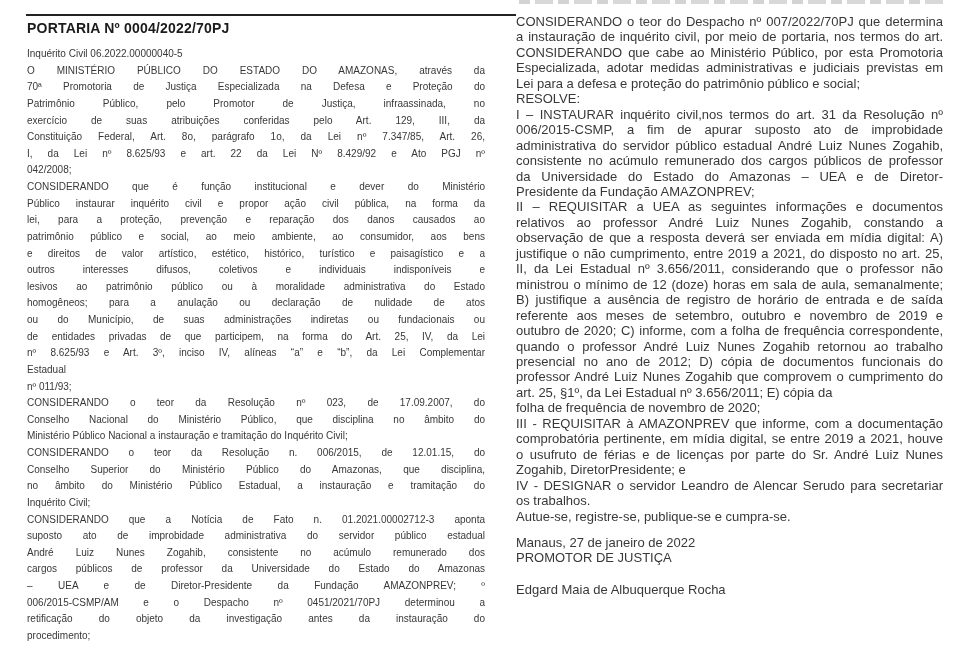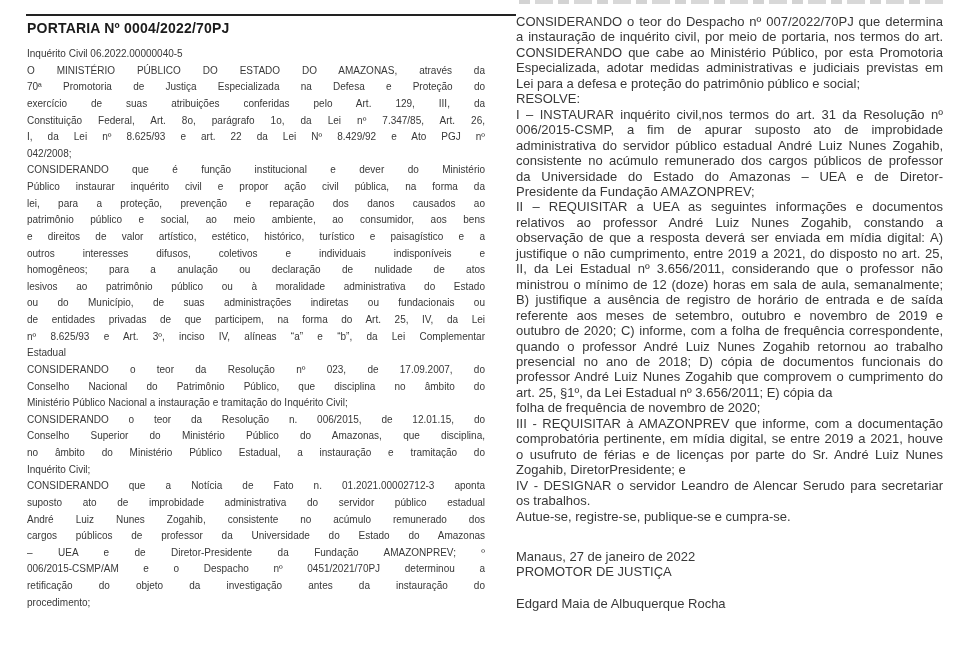--- a/index.html
+++ b/index.html
@@ -92,42 +92,46 @@
 
   <div class="remnant"></div>
 
   <div class="col col-left" id="left-paras">
       <div class="para">
         <div class="line last" style="">Inquérito Civil 06.2022.00000040-5</div>
       </div>
       <div class="para">
         <div class="line" style="">O MINISTÉRIO PÚBLICO DO ESTADO DO AMAZONAS, através da</div>
         <div class="line" style="">70ª Promotoria de Justiça Especializada na Defesa e Proteção do</div>
+        <div class="line" style="">Patrimônio Público, pelo Promotor de Justiça, infraassinada, no</div>
         <div class="line" style="">exercício de suas atribuições conferidas pelo Art. 129, III, da</div>
         <div class="line" style="">Constituição Federal, Art. 8o, parágrafo 1o, da Lei nº 7.347/85, Art. 26,</div>
         <div class="line" style="">I, da Lei nº 8.625/93 e art. 22 da Lei Nº 8.429/92 e Ato PGJ nº</div>
         <div class="line last" style="">042/2008;</div>
       </div>
       <div class="para">
         <div class="line" style="">CONSIDERANDO que é função institucional e dever do Ministério</div>
         <div class="line" style="">Público instaurar inquérito civil e propor ação civil pública, na forma da</div>
         <div class="line" style="">lei, para a proteção, prevenção e reparação dos danos causados ao</div>
         <div class="line" style="">patrimônio público e social, ao meio ambiente, ao consumidor, aos bens</div>
         <div class="line" style="">e direitos de valor artístico, estético, histórico, turístico e paisagístico e a</div>
         <div class="line" style="">outros interesses difusos, coletivos e individuais indisponíveis e</div>
+        <div class="line" style="">lesivos ao patrimônio público ou à moralidade administrativa do Estado</div>
         <div class="line" style="">homogêneos; para a anulação ou declaração de nulidade de atos</div>
-        <div class="line" style="">lesivos ao patrimônio público ou à moralidade administrativa do Estado</div>
         <div class="line" style="">ou do Município, de suas administrações indiretas ou fundacionais ou</div>
         <div class="line" style="">de entidades privadas de que participem, na forma do Art. 25, IV, da Lei</div>
         <div class="line" style="">nº 8.625/93 e Art. 3º, inciso IV, alíneas “a” e “b”, da Lei Complementar</div>
         <div class="line last" style="">Estadual</div>
       </div>
       <div class="para">
+        <div class="line last" style="">nº 011/93;</div>
+      </div>
+      <div class="para">
         <div class="line" style="">CONSIDERANDO o teor da Resolução nº 023, de 17.09.2007, do</div>
-        <div class="line" style="">Conselho Nacional do Patrimônio Público, que disciplina no âmbito do</div>
+        <div class="line" style="">Conselho Nacional do Ministério Público, que disciplina no âmbito do</div>
         <div class="line last" style="">Ministério Público Nacional a instauração e tramitação do Inquérito Civil;</div>
       </div>
       <div class="para">
         <div class="line" style="">CONSIDERANDO o teor da Resolução n. 006/2015, de 12.01.15, do</div>
         <div class="line" style="">Conselho Superior do Ministério Público do Amazonas, que disciplina,</div>
         <div class="line" style="">no âmbito do Ministério Público Estadual, a instauração e tramitação do</div>
         <div class="line last" style="">Inquérito Civil;</div>
       </div>
       <div class="para">
         <div class="line" style="">CONSIDERANDO que a Notícia de Fato n. 01.2021.00002712-3 aponta</div>
@@ -166,41 +170,41 @@
         <div class="line" style="">II – REQUISITAR a UEA as seguintes informações e documentos</div>
         <div class="line" style="">relativos ao professor André Luiz Nunes Zogahib, constando a</div>
         <div class="line" style="">observação de que a resposta deverá ser enviada em mídia digital: A)</div>
         <div class="line" style="">justifique o não cumprimento, entre 2019 a 2021, do disposto no art. 25,</div>
         <div class="line" style="">II, da Lei Estadual nº 3.656/2011, considerando que o professor não</div>
         <div class="line" style="">ministrou o mínimo de 12 (doze) horas em sala de aula, semanalmente;</div>
         <div class="line" style="">B) justifique a ausência de registro de horário de entrada e de saída</div>
         <div class="line" style="">referente aos meses de setembro, outubro e novembro de 2019 e</div>
         <div class="line" style="">outubro de 2020; C) informe, com a folha de frequência correspondente,</div>
         <div class="line" style="">quando o professor André Luiz Nunes Zogahib retornou ao trabalho</div>
-        <div class="line" style="">presencial no ano de 2018; D) cópia de documentos funcionais do</div>
+        <div class="line" style="">presencial no ano de 2012; D) cópia de documentos funcionais do</div>
         <div class="line" style="">professor André Luiz Nunes Zogahib que comprovem o cumprimento do</div>
         <div class="line last" style="">art. 25, §1º, da Lei Estadual nº 3.656/2011; E) cópia da</div>
       </div>
       <div class="para">
         <div class="line last" style="">folha de frequência de novembro de 2020;</div>
       </div>
       <div class="para">
         <div class="line" style="">III - REQUISITAR à AMAZONPREV que informe, com a documentação</div>
         <div class="line" style="">comprobatória pertinente, em mídia digital, se entre 2019 a 2021, houve</div>
         <div class="line" style="">o usufruto de férias e de licenças por parte do Sr. André Luiz Nunes</div>
         <div class="line last" style="">Zogahib, DiretorPresidente; e</div>
       </div>
       <div class="para">
         <div class="line" style="">IV - DESIGNAR o servidor Leandro de Alencar Serudo para secretariar</div>
         <div class="line last" style="">os trabalhos.</div>
       </div>
       <div class="para">
         <div class="line last" style="">Autue-se, registre-se, publique-se e cumpra-se.</div>
       </div>
-      <div class="para" style="margin-top: 25px;">
+      <div class="para" style="margin-top: 11px;">
         <div class="line last" style="">Manaus, 27 de janeiro de 2022</div>
       </div>
       <div class="para">
         <div class="line last" style="">PROMOTOR DE JUSTIÇA</div>
       </div>
       <div class="para" style="margin-top: 16px;">
         <div class="line last" style="">Edgard Maia de Albuquerque Rocha</div>
       </div>
     </div>
 </div>

